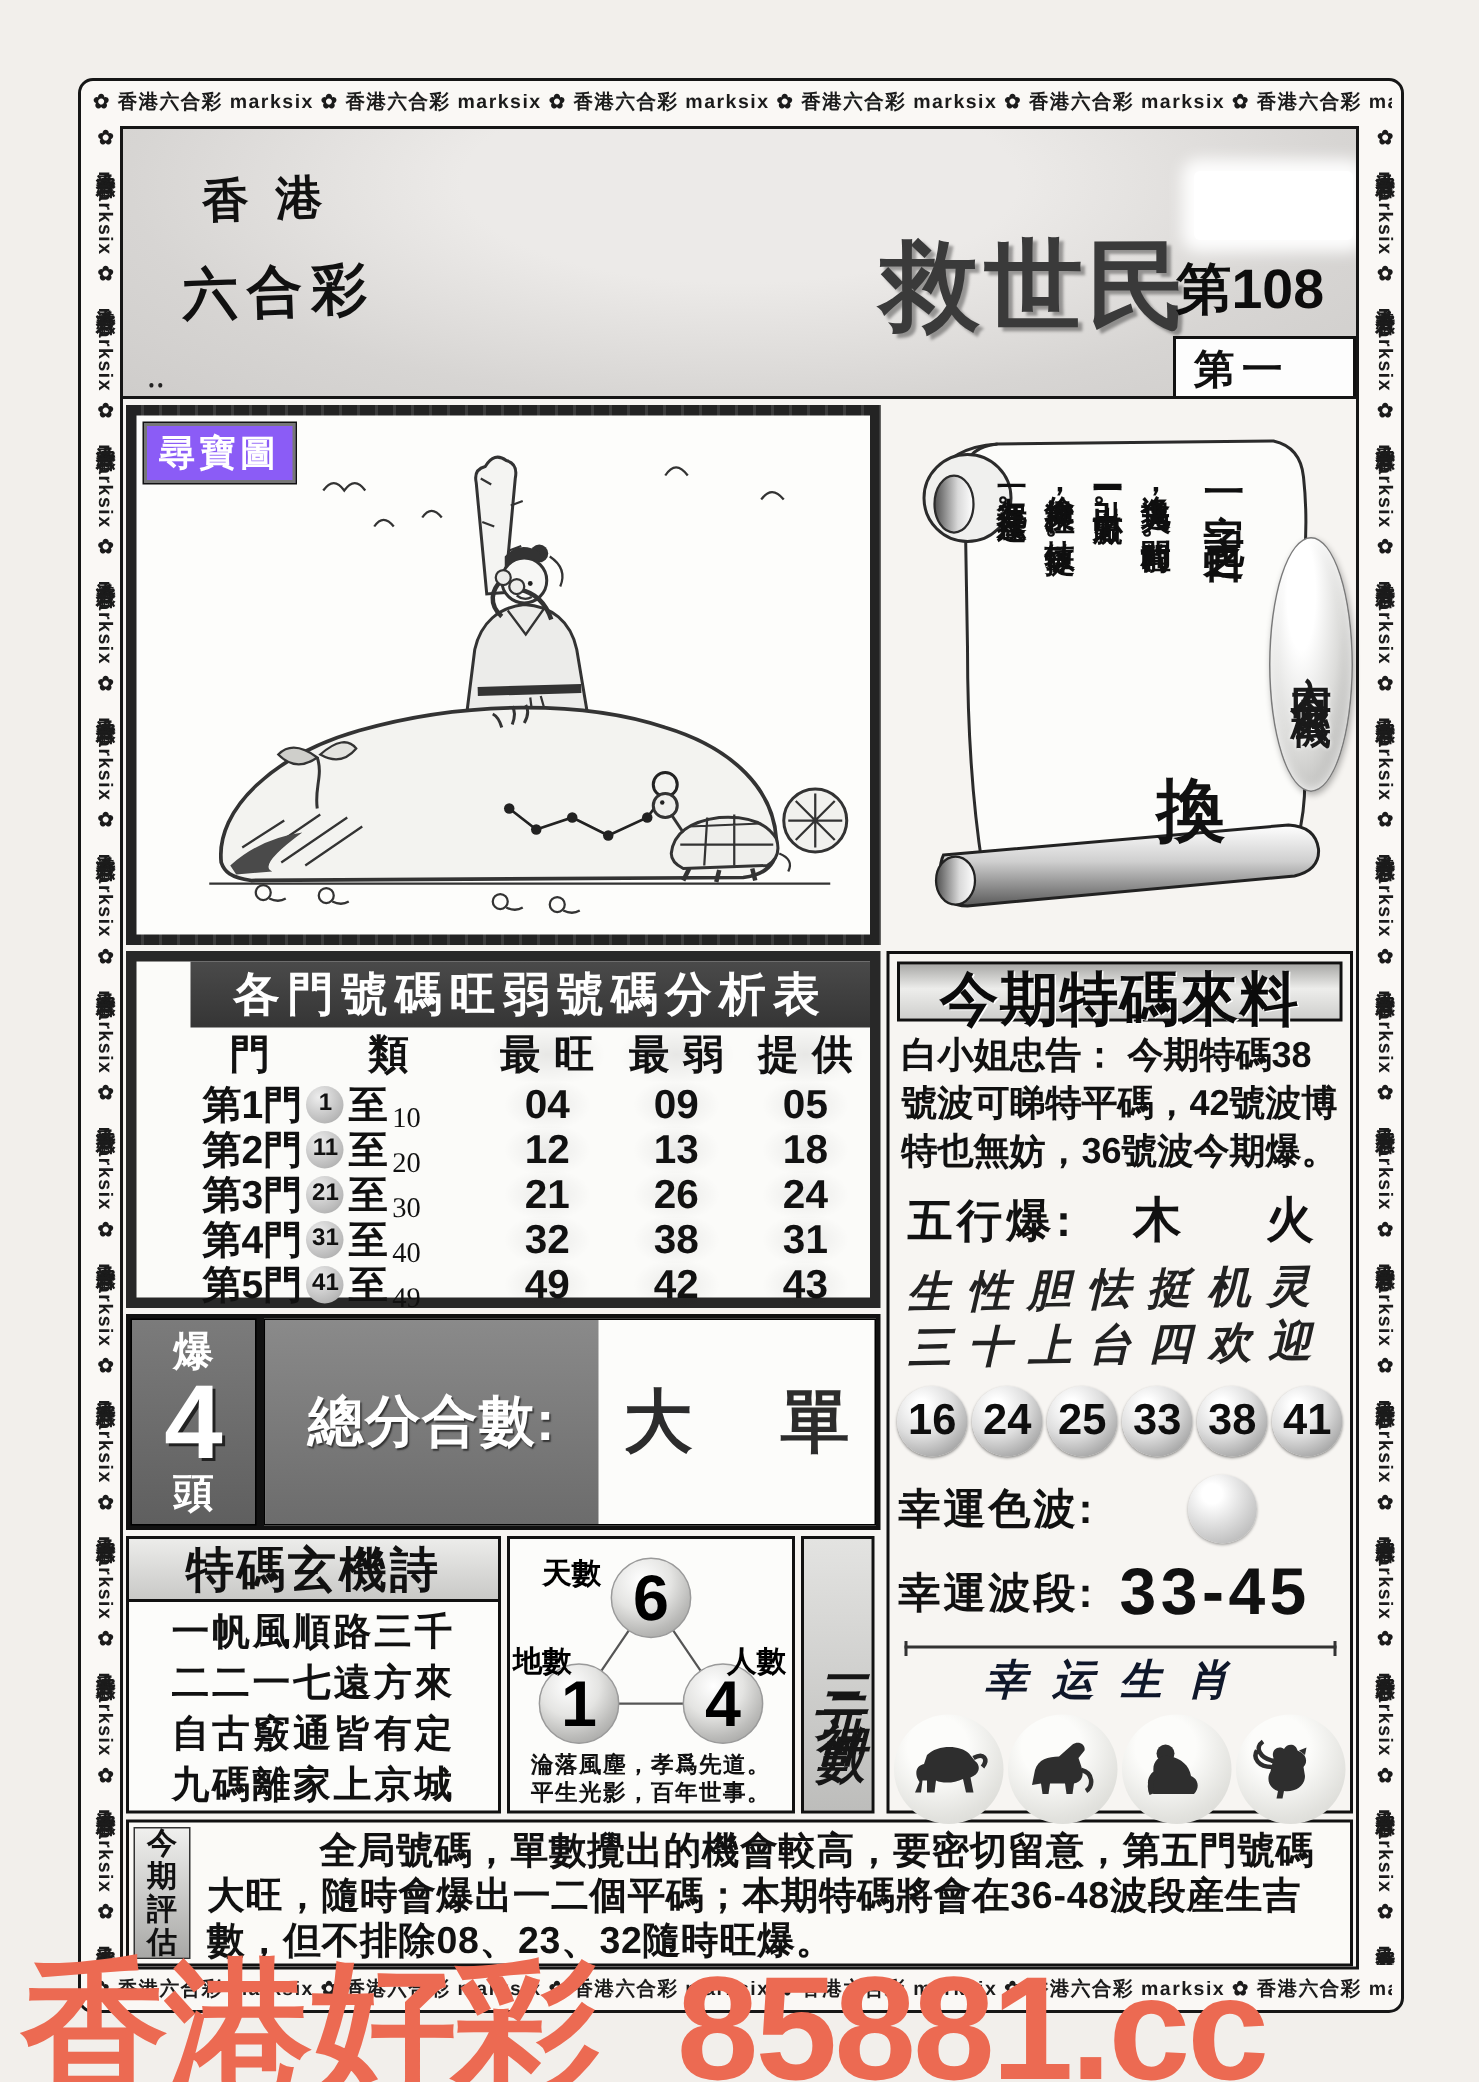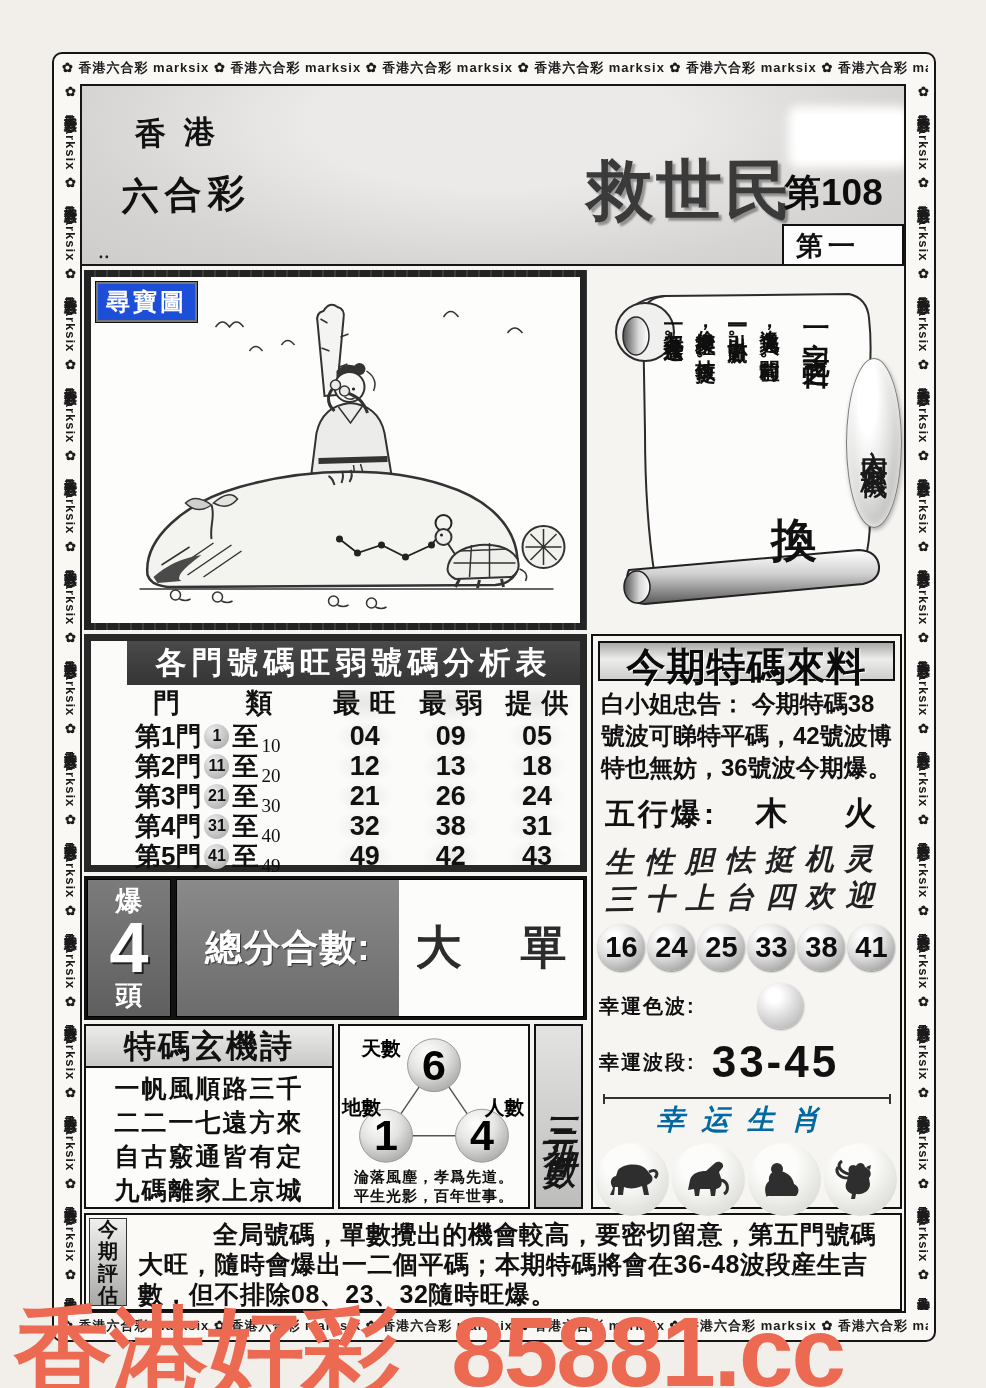--- a/index.html
+++ b/index.html
@@ -39,21 +39,21 @@
                 border-radius:4px; box-shadow:0 0 10px 8px rgba(255,255,255,.95); }
   .issue { position:absolute; left:702px; top:82px; font-size:37px; font-weight:900; color:#0d0d0d; }
   .edition { position:absolute; left:700px; top:138px; border:2px solid #111; background:#fdfdfd;
              padding:2px 12px; font-size:27px; font-weight:900; letter-spacing:5px; }
 
   
   .treasure { position:absolute; left:2px; top:184px; width:503px; height:360px;
               background:#232323; padding:7px;
               background-image:repeating-linear-gradient(90deg,#232323 0 10px,#3c3c3c 10px 12px); }
   .treasure-inner { width:100%; height:100%; background:#fdfdfb; position:relative; }
-  .treasure-label { position:absolute; left:5px; top:5px; background:#1d4ed8; color:#fff;
+  .treasure-label { position:absolute; left:5px; top:5px; background:#8b5cf6; color:#fff;
                     border:2px solid #777; outline:1px solid #111; font-size:24px; font-weight:900;
                     letter-spacing:3px; padding:2px 8px; z-index:3; }
   .ln { fill:none; stroke:#333; stroke-width:1.5px; }
   .sw2 { stroke-width:2px; } .sw3 { stroke-width:3px; }
 
   .analysis { position:absolute; left:2px; top:548px; width:503px; height:238px;
               border:7px solid #282828; background:#fbfbf9;padding-left:36px; }
   .analysis-title { height:44px; line-height:44px; text-align:center; color:#fff;
                     background:linear-gradient(180deg,#4a4a4a,#353535); font-size:31px; font-weight:900;
                     letter-spacing:5px; }
@@ -139,32 +139,32 @@
   .five-el2 { font-size:32px; font-weight:900; margin-left:52px; }
   .hand-lines { margin:6px 0 0 12px; font-family:"Liberation Serif", serif; font-style:italic;
                 font-size:29px; font-weight:600; letter-spacing:11px; line-height:37px; color:#222;
                 transform:rotate(-1deg); }
   .balls-row { margin:8px 2px 0; display:flex; justify-content:space-between; padding:0 3px; }
   .num-ball { width:47px; height:47px; border-radius:50%;
               background:radial-gradient(circle at 35% 28%, #ffffff 10%, #dedede 45%, #9d9d9d 85%, #8a8a8a);
               box-shadow:0 1px 2px rgba(0,0,0,.45); display:flex; align-items:center; justify-content:center;
               font-size:29px; font-weight:900; color:#0e0e0e; }
   .lucky-color-row { margin:12px 0 0 6px; display:flex; align-items:center; }
-  .lucky-label { font-size:20px; font-weight:900; letter-spacing:2px; }
+  .lucky-label { font-size:28px; font-weight:900; letter-spacing:2px; }
   .color-ball { width:46px; height:46px; border-radius:50%; margin-left:62px;
                 background:radial-gradient(circle at 35% 28%, #ffffff 15%, #d6d6d6 55%, #a8a8a8);
                 box-shadow:0 1px 2px rgba(0,0,0,.35); }
   .lucky-range-row { margin:8px 14px 0 6px; display:flex; align-items:center; }
   .range-value { font-size:44px; font-weight:900; margin-left:16px; letter-spacing:3px; color:#111; }
   .divider { margin:10px auto 0; width:288px; border-top:2px solid #333; position:relative; }
   .divider::before, .divider::after { content:""; position:absolute; top:-5px; width:2px; height:10px;
                 background:#333; }
   .divider::before { left:0; } .divider::after { right:0; }
   .zodiac-label { margin-top:2px; text-align:center; font-family:"Liberation Serif", serif;
-                  font-style:italic; font-size:28px; font-weight:600; letter-spacing:17px; color:#0369a1; }
+                  font-style:italic; font-size:28px; font-weight:600; letter-spacing:17px; color:#0f172a; }
   .animals-row { margin-top:4px; display:flex; justify-content:center; gap:3px; }
   .animal-circle { width:73px; height:73px; border-radius:50%;
                    background:radial-gradient(circle at 40% 30%, #fcfcfa 30%, #e2e2de 70%, #d2d2ce);
                    display:flex; align-items:center; justify-content:center; }
   .animal-circle svg { width:56px; height:44px; }
   .animal-circle path, .animal-circle circle { fill:#2e2e2e; }
   .animal-circle .st { fill:none; stroke:#2e2e2e; }
 
   
   .footer-mark { position:absolute; left:14px; top:1288px; font-size:98px; font-weight:900;

